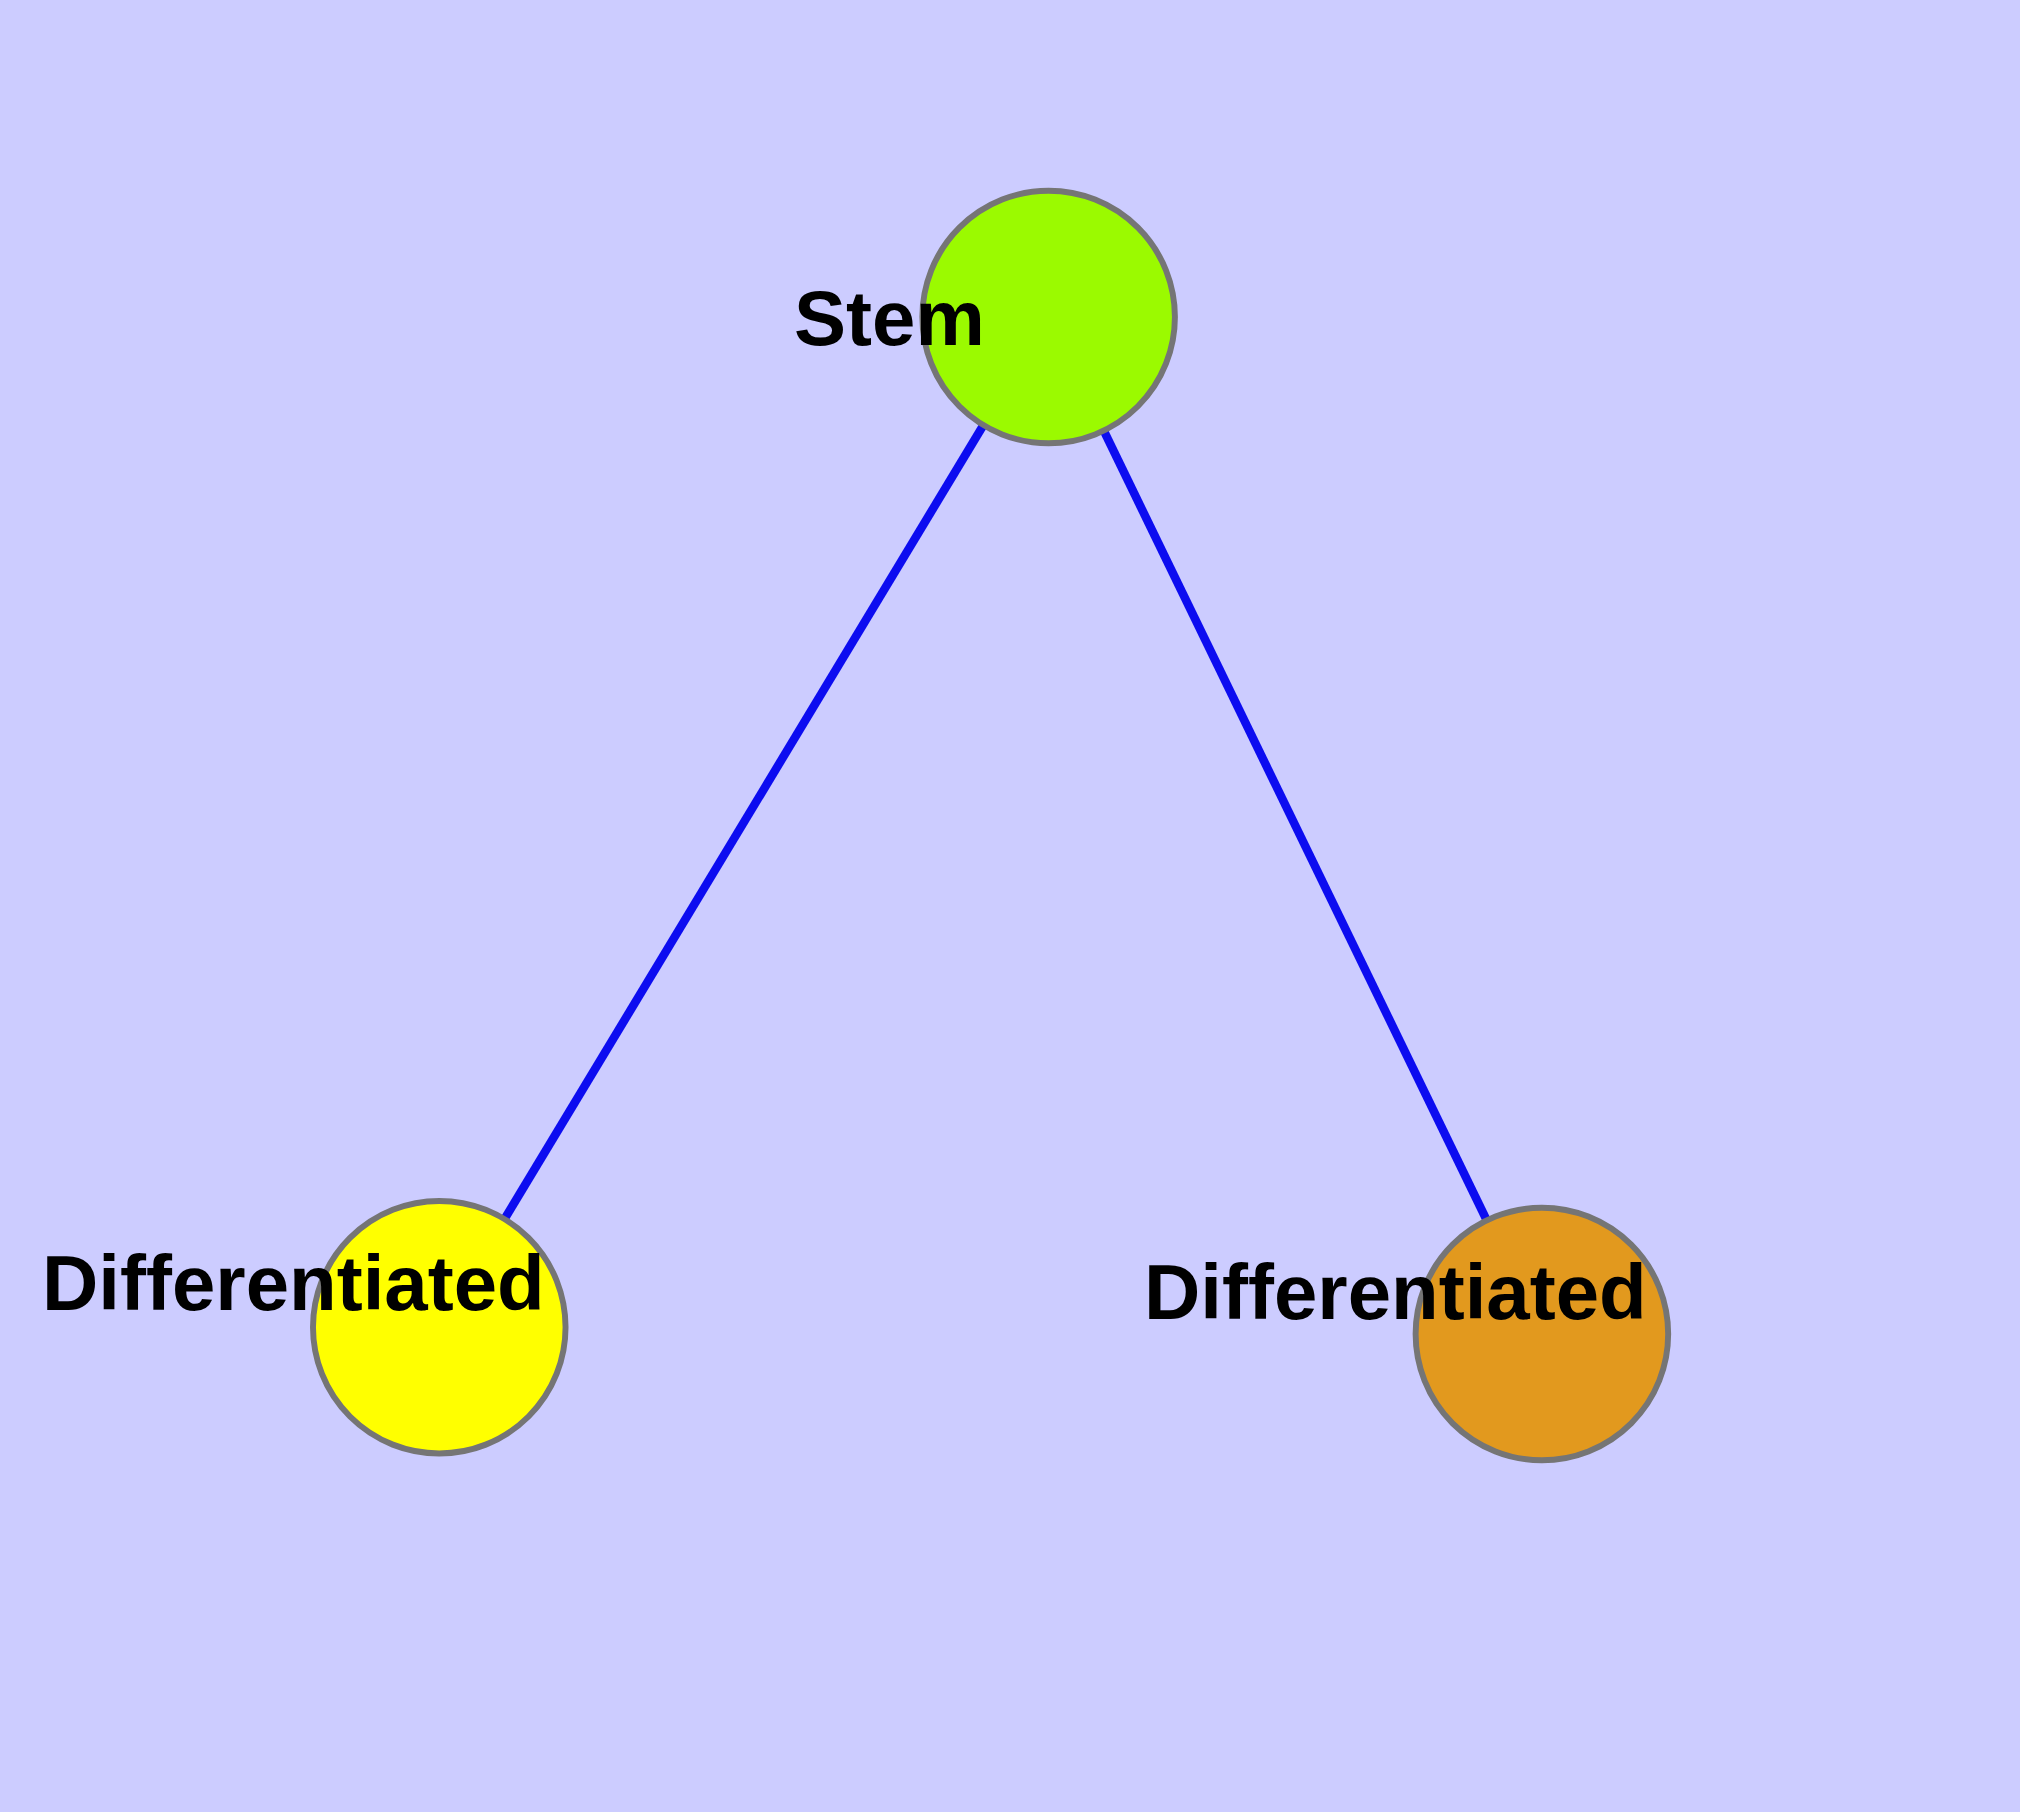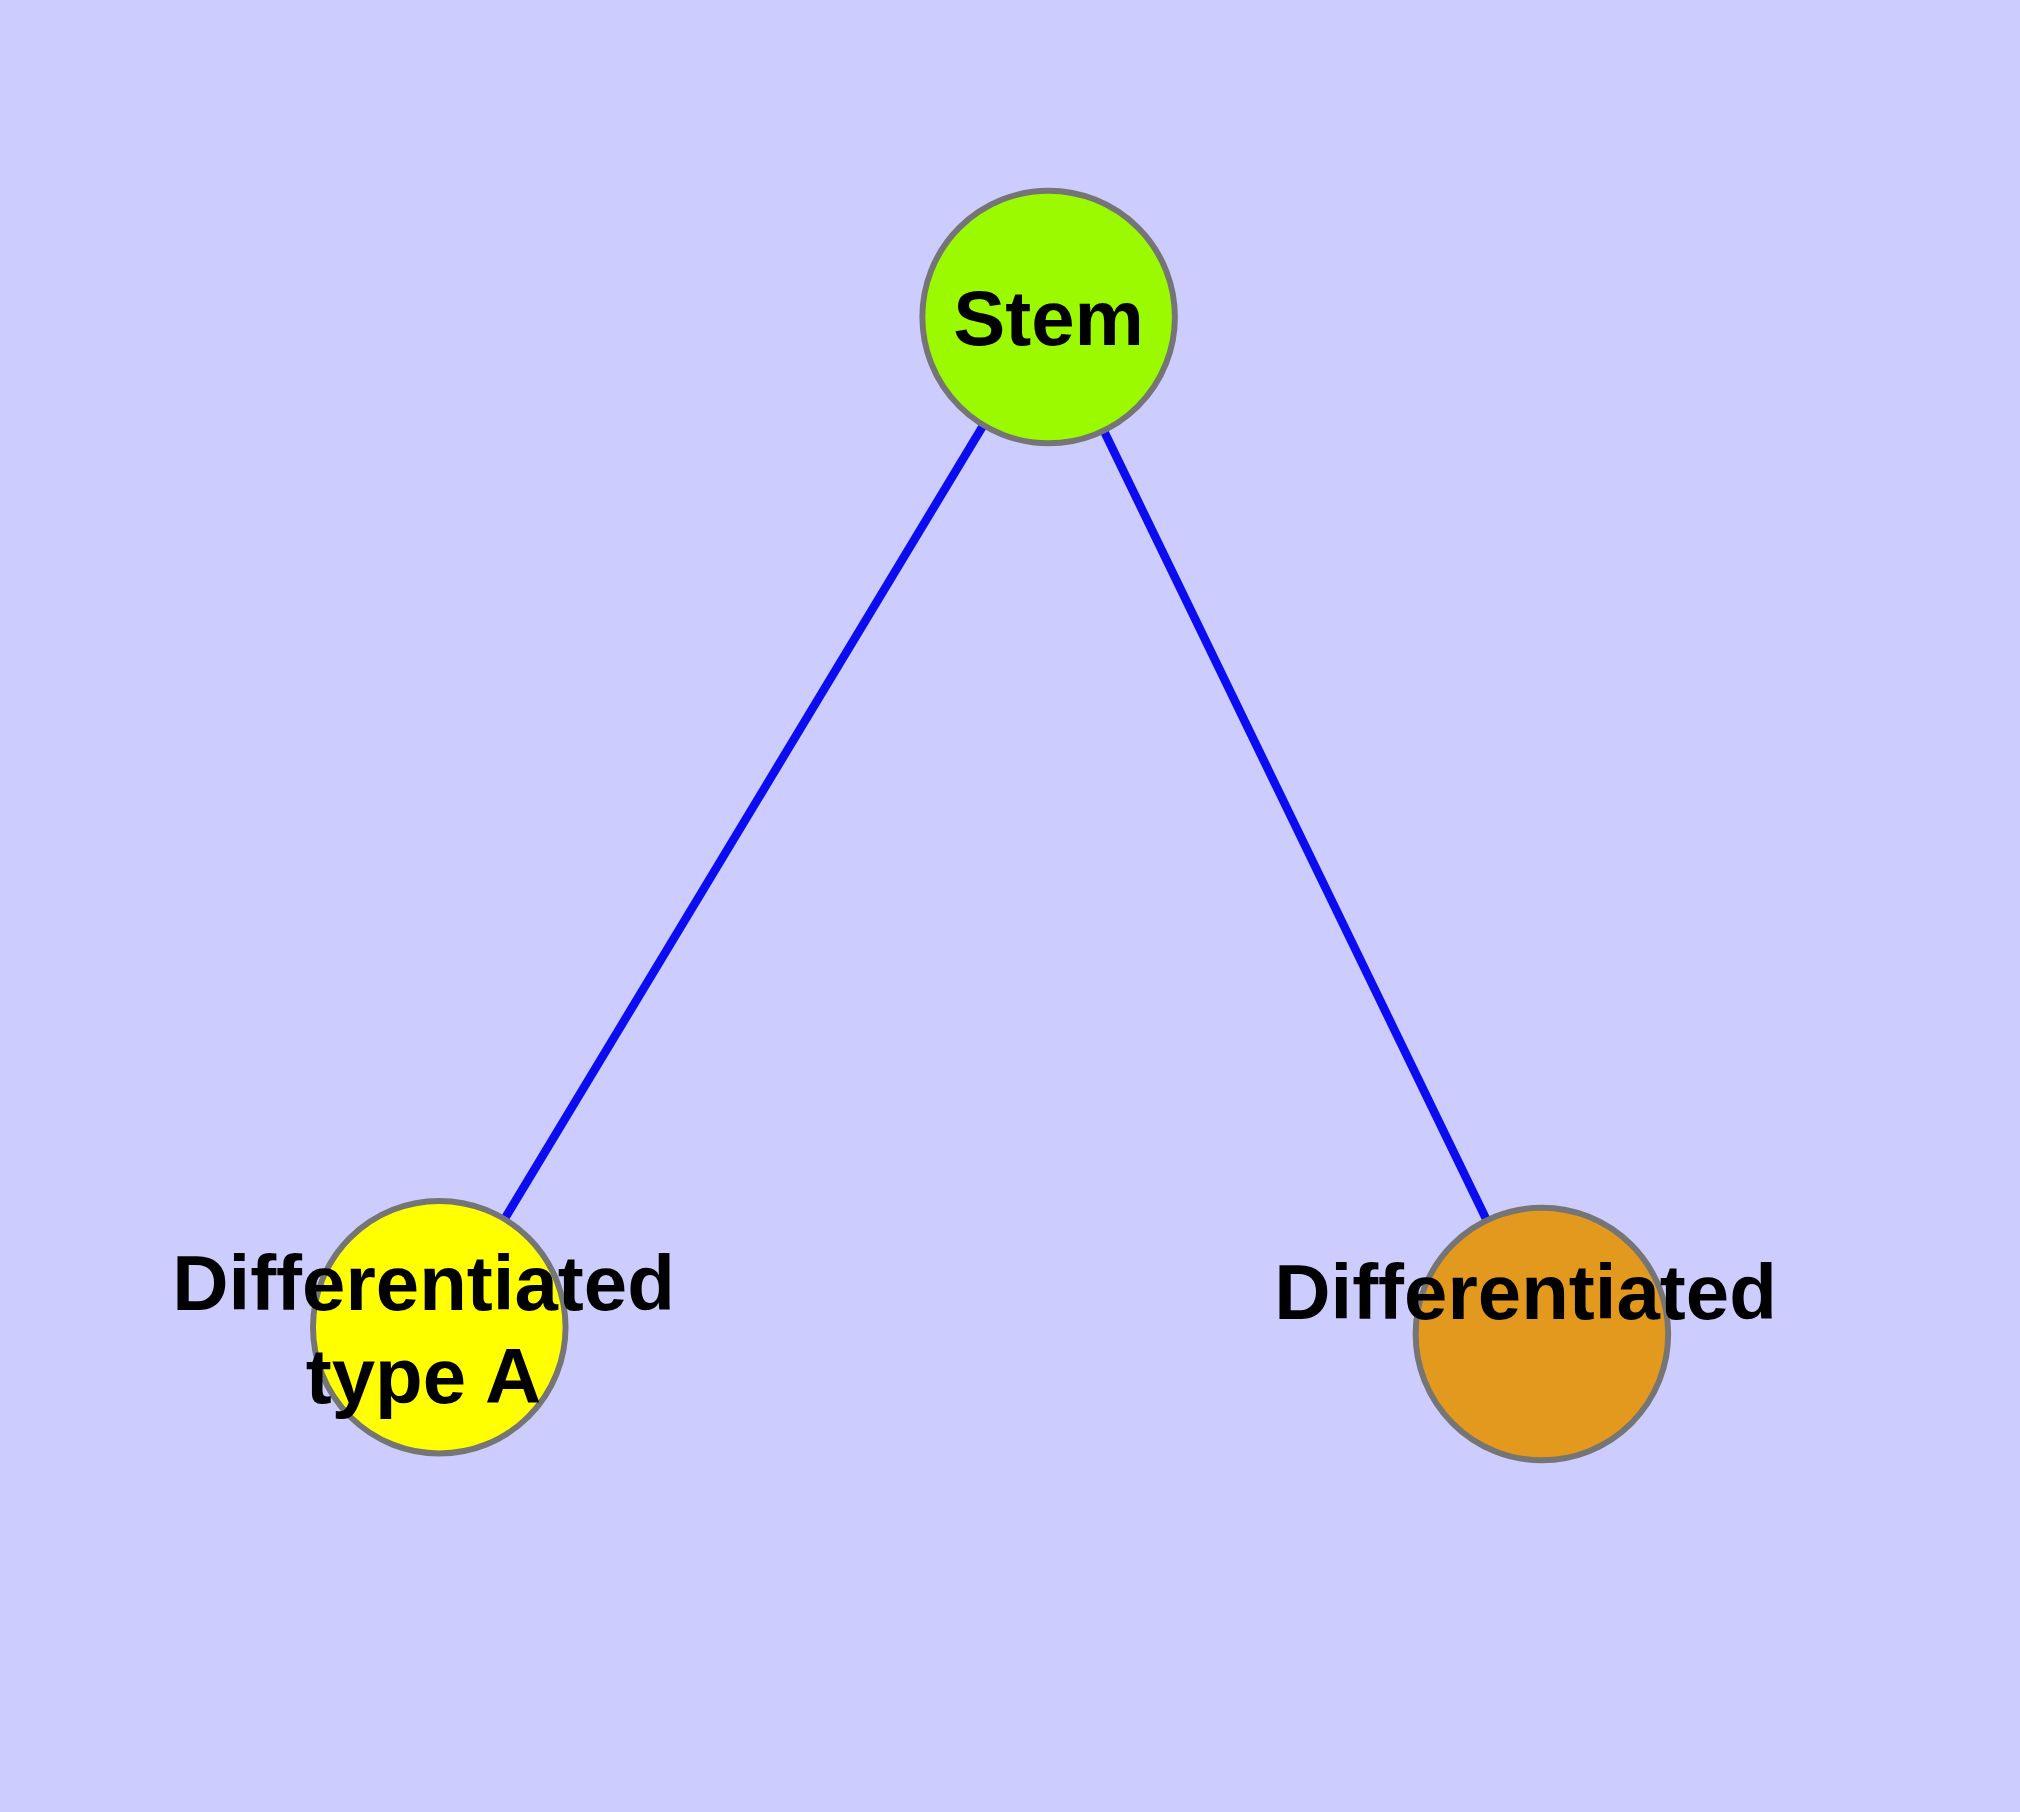--- a/index.html
+++ b/index.html
@@ -24,21 +24,20 @@
   }
   .edge {
     stroke-width: 10;
     stroke-linecap: butt;
   }
   .node {
     stroke-width: 7;
   }
   .node-label {
     position: absolute;
-    text-align: center;
     font-weight: bold;
     font-size: 78px;
     line-height: 93px;
     color: #000000;
     letter-spacing: 0;
     white-space: nowrap;
   }
   .label-stem   { left: 794px;  top: 272px;  width: 509px; height: 93px; }
   .label-type-a { left: 42px;   top: 1237px; width: 763px; height: 186px; }
   .label-type-b { left: 1144px; top: 1246px; width: 763px; height: 186px; }
@@ -60,20 +59,19 @@
 
     <circle class="node" cx="1819" cy="1574" r="149" fill="#E2991E" stroke="#757575"></circle>
   </svg>
 
   <div class="node-label label-stem">
     <div>Stem</div>
   </div>
 
   <div class="node-label label-type-a">
     <div>Differentiated</div>
-    <div>type A</div>
   </div>
 
   <div class="node-label label-type-b">
     <div>Differentiated</div>
   </div>
 </div>
 
 
 </body></html>

